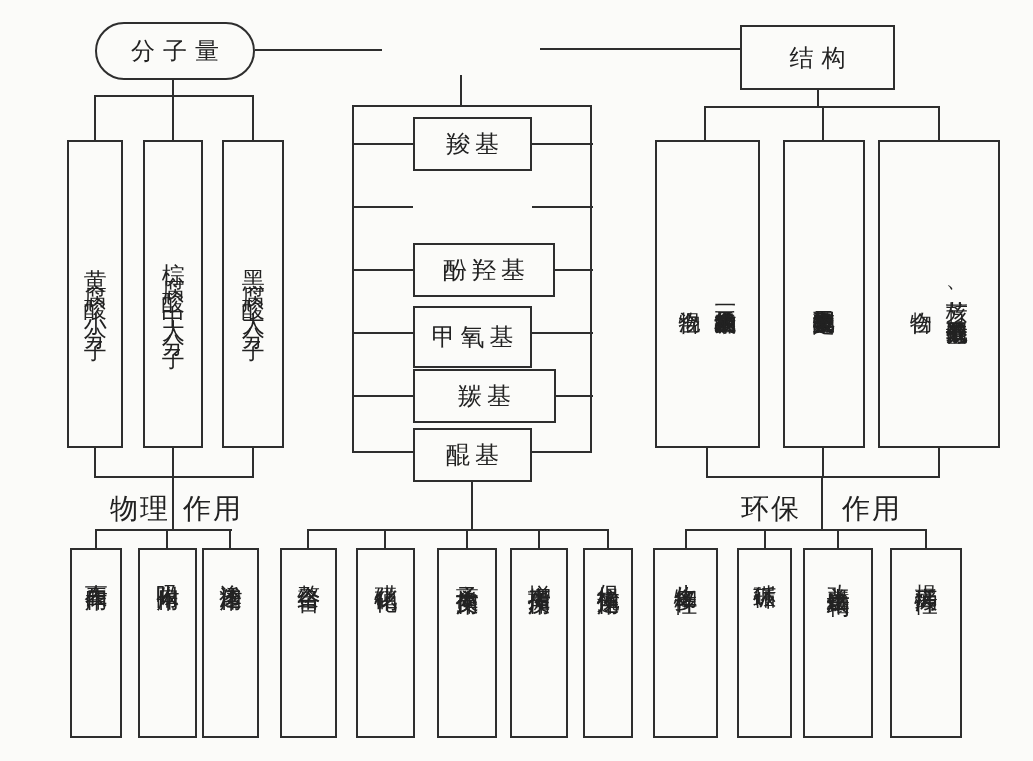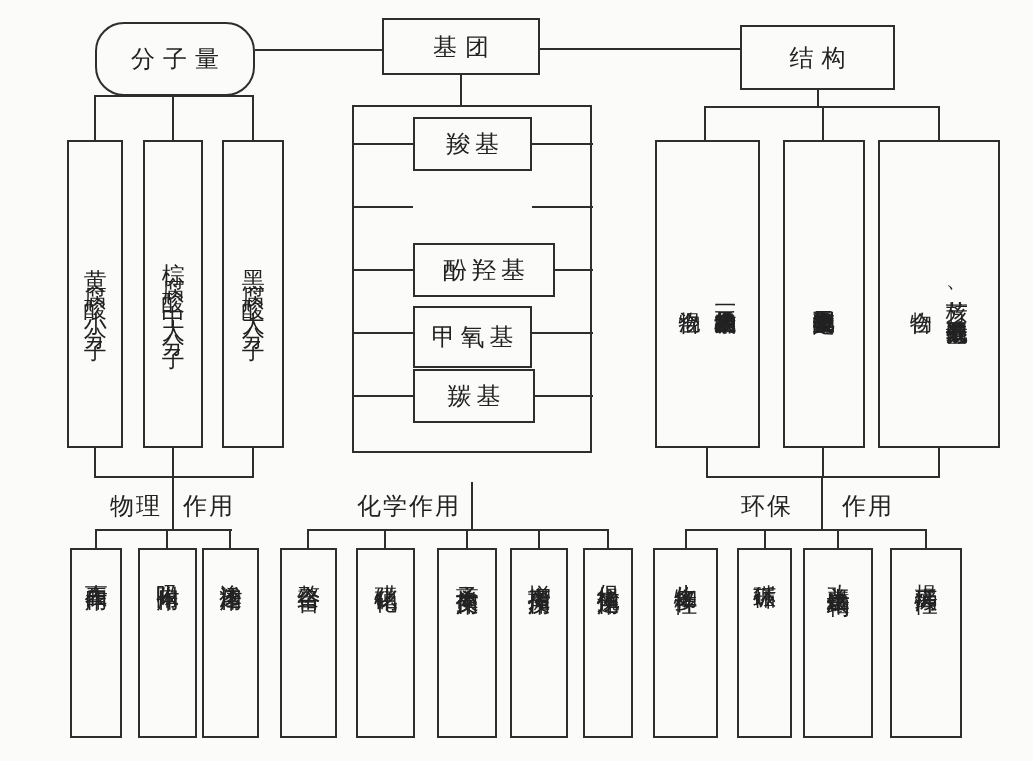--- a/index.html
+++ b/index.html
@@ -19,32 +19,29 @@
   .hl{position:absolute;height:2px;background:#2e2e2e;z-index:0;}
   .vl{position:absolute;width:2px;background:#2e2e2e;z-index:0;}
   .htext{font-size:24px;letter-spacing:8px;text-indent:8px;white-space:nowrap;}
   .htext.sm{letter-spacing:5px;text-indent:5px;}
   .vtext{writing-mode:vertical-rl;text-orientation:upright;font-size:23px;line-height:1.1;}
   .spread{letter-spacing:0.62em;}
   .tight{letter-spacing:2px;}
   .toppad{align-items:flex-start;padding-top:16px;}
   .vcols{writing-mode:vertical-rl;text-orientation:upright;height:100%;font-size:22px;line-height:1.35;}
   .vcols > div{text-align:center;padding:0 3px;}
-  .clabel{position:absolute;font-size:24px;letter-spacing:2px;white-space:nowrap;z-index:3;}
+  .clabel{position:absolute;font-size:28px;letter-spacing:2px;white-space:nowrap;z-index:3;}
 </style>
 </head>
 <body>
 
 <div id="canvas">
 
-  <div class="box" style="left:95px;top:22px;width:160px;height:74px;border-radius:29px;">
+  <div class="box" style="left:95px;top:22px;width:160px;height:58px;border-radius:29px;">
     <span class="htext">分子量</span>
-  </div>
-  <div class="box" style="left:382px;top:18px;width:158px;height:57px;">
-    <span class="htext">基团</span>
   </div>
   <div class="box" style="left:740px;top:25px;width:155px;height:65px;">
     <span class="htext">结构</span>
   </div>
 
   <div class="hl" style="left:255px;top:49px;width:127px;"></div>
   <div class="hl" style="left:540px;top:48px;width:200px;"></div>
 
   <div class="vl" style="left:172px;top:80px;height:17px;"></div>
   <div class="hl" style="left:94px;top:95px;width:160px;"></div>
@@ -100,26 +97,28 @@
 
   <div class="box" style="left:413px;top:117px;width:119px;height:54px;">
     <span class="htext sm">羧基</span>
   </div>
   <div class="box" style="left:413px;top:243px;width:142px;height:54px;">
     <span class="htext sm">酚羟基</span>
   </div>
   <div class="box" style="left:413px;top:306px;width:119px;height:62px;">
     <span class="htext sm">甲氧基</span>
   </div>
-  <div class="box" style="left:413px;top:369px;width:122px;height:54px;">
+  <div class="box" style="left:413px;top:369px;width:143px;height:54px;">
     <span class="htext sm">羰基</span>
+  </div>
+  <div class="box" style="left:413px;top:428px;width:119px;height:54px;">
+    <span class="htext sm">醌基</span>
   </div>
 
   <div class="vl" style="left:471px;top:482px;height:49px;"></div>
-  <span class="clabel" style="left:357px;top:490px;">化学作用</span>
   <div class="hl" style="left:307px;top:529px;width:302px;"></div>
   <div class="vl" style="left:307px;top:529px;height:20px;"></div>
   <div class="vl" style="left:384px;top:529px;height:20px;"></div>
   <div class="vl" style="left:466px;top:529px;height:20px;"></div>
   <div class="vl" style="left:538px;top:529px;height:20px;"></div>
   <div class="vl" style="left:607px;top:529px;height:20px;"></div>
 
   <div class="box toppad" style="left:280px;top:548px;width:57px;height:190px;">
     <span class="vtext tight">螯合络合</span>
   </div>

